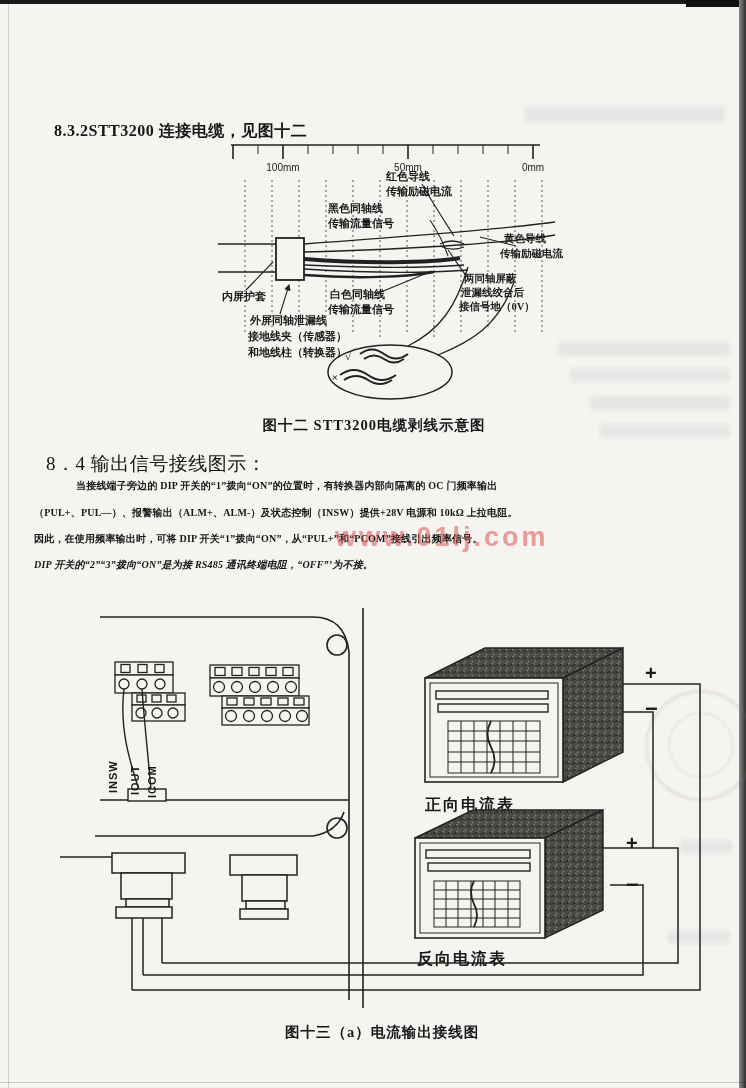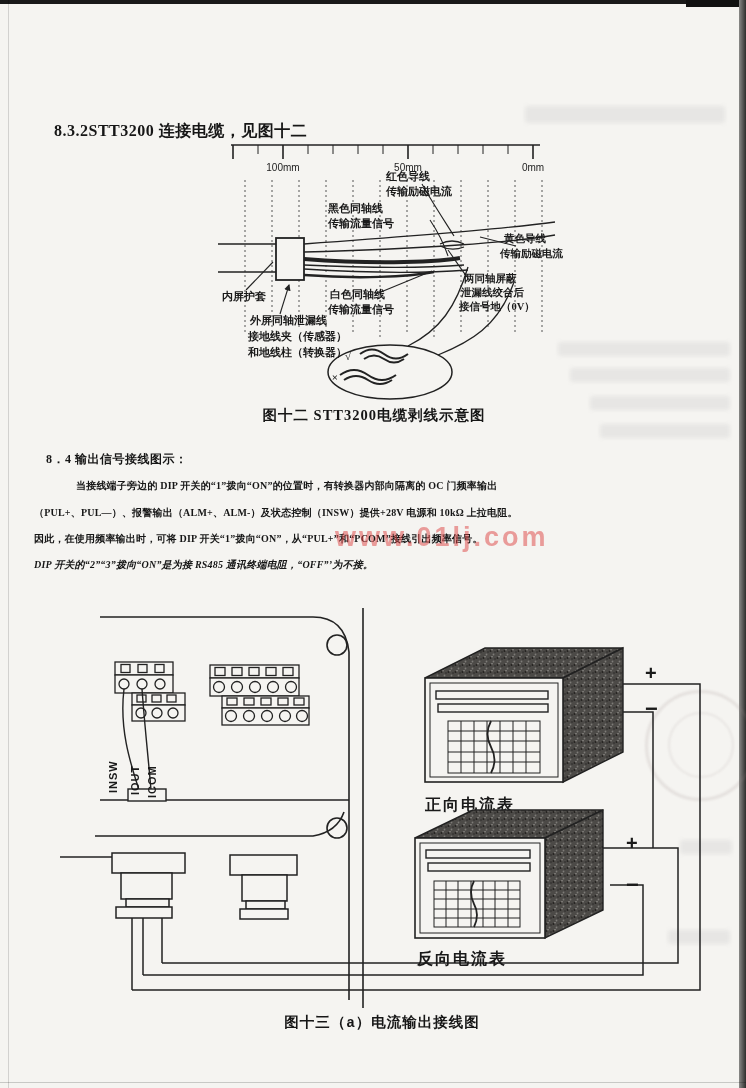--- a/index.html
+++ b/index.html
@@ -9,29 +9,29 @@
     font-family:"Liberation Serif","DejaVu Serif",serif;
     color:#161616;
   }
   .abs{position:absolute;}
   .edge-top{left:0;top:0;width:746px;height:4px;background:#191919;}
   .edge-top-right{right:0;top:0;width:60px;height:7px;background:#111;}
   .edge-right{right:0;top:0;width:7px;height:1088px;background:linear-gradient(to right,#8a8a88,#2e2e2c);}
   .edge-left{left:8px;top:0;width:1px;height:1088px;background:rgba(0,0,0,.14);}
   .edge-bottom{left:0;top:1082px;width:746px;height:1px;background:rgba(0,0,0,.18);}
   .h832{left:54px;top:97px;font-size:16px;font-weight:700;letter-spacing:.5px;margin-top:24px;}
-  .h84{left:46px;top:451px;font-size:12px;font-weight:700;letter-spacing:.5px;}
+  .h84{left:46px;top:451px;font-size:19px;font-weight:400;letter-spacing:.5px;}
   .bodyline{font-size:10px;font-weight:600;letter-spacing:.2px;white-space:nowrap;}
   .l1{left:76px;top:479px;}
   .l2{left:34px;top:506px;}
   .l3{left:34px;top:532px;text-align:right;}
   .l4{left:34px;top:558px;font-style:italic;}
-  .cap{font-size:14.5px;font-weight:700;text-align:center;letter-spacing:1px;}
+  .cap{font-size:14.5px;font-weight:700;text-align:center;letter-spacing:1px;margin-top:10px;}
   .cap12{left:218px;top:406px;width:312px;}
-  .cap13{left:222px;top:1013px;width:320px;font-family:Liberation Mono, monospace;}
+  .cap13{left:222px;top:1013px;width:320px;}
   .watermark{
     left:312px;top:522px;font-size:27px;font-weight:700;letter-spacing:3px;
     color:rgba(222,66,66,.5);font-family:"Liberation Sans","DejaVu Sans",sans-serif;
     filter:blur(.4px);
     margin-left:23px;
   }
   .bleed{background:rgba(120,120,128,.11);filter:blur(2px);border-radius:3px;}
   .stamp{border:3px solid rgba(150,128,128,.17);border-radius:50%;filter:blur(1px);}
   .stamp2{border:2px solid rgba(150,128,128,.12);border-radius:50%;filter:blur(1px);}
   svg{position:absolute;overflow:visible;}

